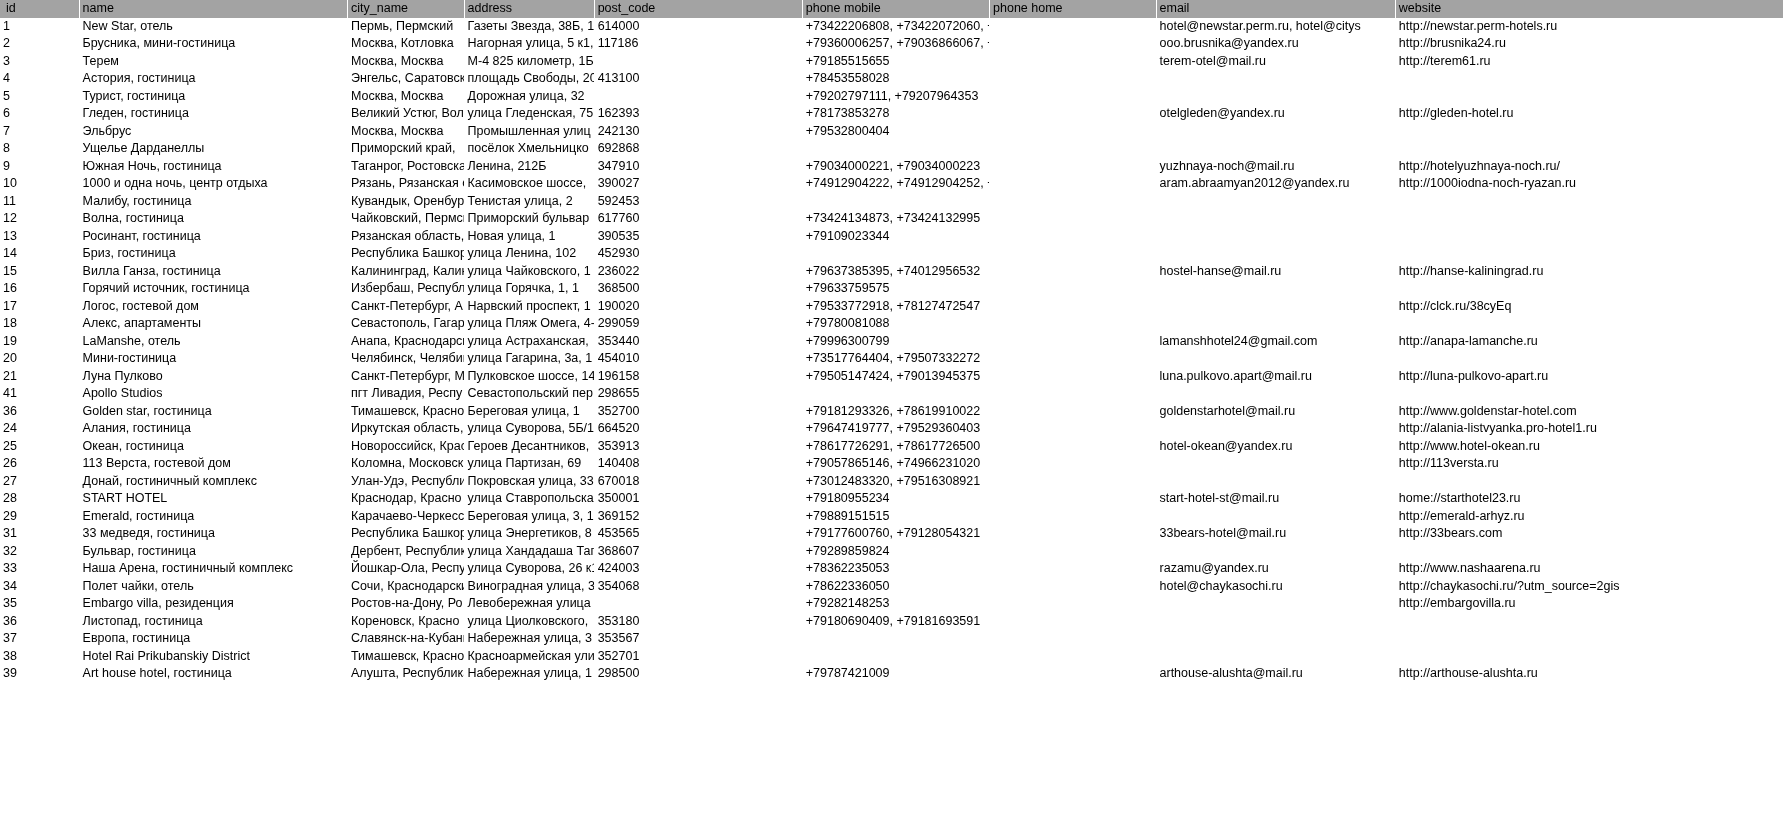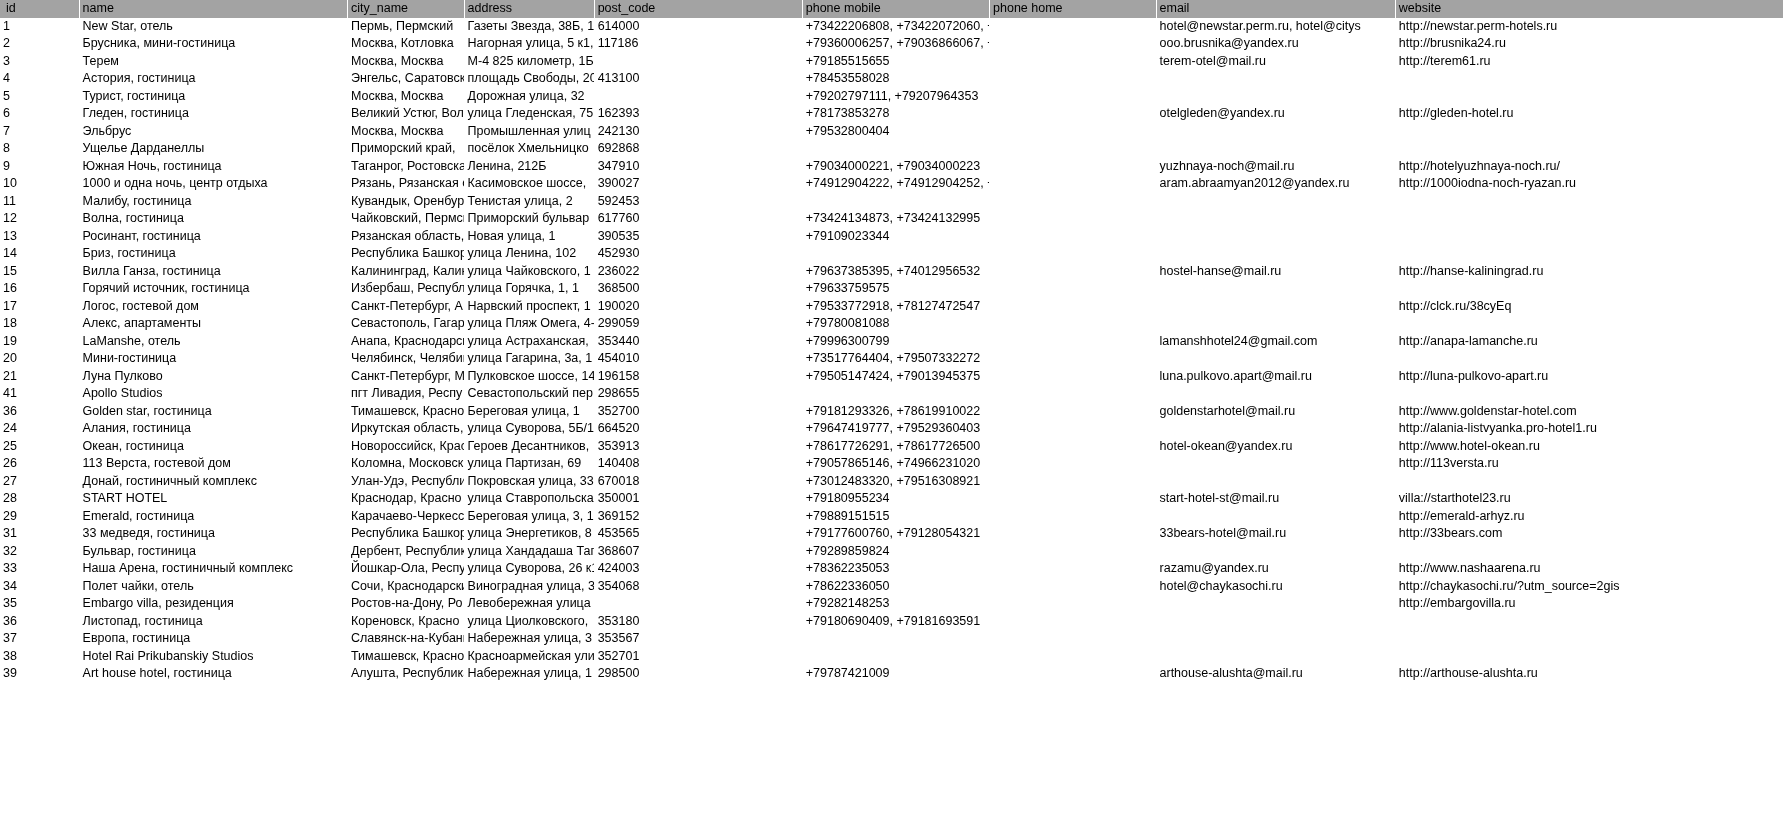--- a/index.html
+++ b/index.html
@@ -367,21 +367,21 @@
       </tr>
       <tr>
         <td class="c-id">28</td>
         <td class="c-name">START HOTEL</td>
         <td class="c-city">Краснодар, Красно</td>
         <td class="c-addr">улица Ставропольска</td>
         <td class="c-post">350001</td>
         <td class="c-mobile">+79180955234</td>
         <td class="c-home"></td>
         <td class="c-email">start-hotel-st@mail.ru</td>
-        <td class="c-web">villa://starthotel23.ru</td>
+        <td class="c-web">home://starthotel23.ru</td>
       </tr>
       <tr>
         <td class="c-id">29</td>
         <td class="c-name">Emerald, гостиница</td>
         <td class="c-city">Карачаево-Черкесск</td>
         <td class="c-addr">Береговая улица, 3, 1</td>
         <td class="c-post">369152</td>
         <td class="c-mobile">+79889151515</td>
         <td class="c-home"></td>
         <td class="c-email"></td>
@@ -459,21 +459,21 @@
         <td class="c-city">Славянск-на-Кубани</td>
         <td class="c-addr">Набережная улица, 3</td>
         <td class="c-post">353567</td>
         <td class="c-mobile"></td>
         <td class="c-home"></td>
         <td class="c-email"></td>
         <td class="c-web"></td>
       </tr>
       <tr>
         <td class="c-id">38</td>
-        <td class="c-name">Hotel Rai Prikubanskiy Studios</td>
+        <td class="c-name">Hotel Rai Prikubanskiy District</td>
         <td class="c-city">Тимашевск, Красно</td>
         <td class="c-addr">Красноармейская ули</td>
         <td class="c-post">352701</td>
         <td class="c-mobile"></td>
         <td class="c-home"></td>
         <td class="c-email"></td>
         <td class="c-web"></td>
       </tr>
       <tr>
         <td class="c-id">39</td>

